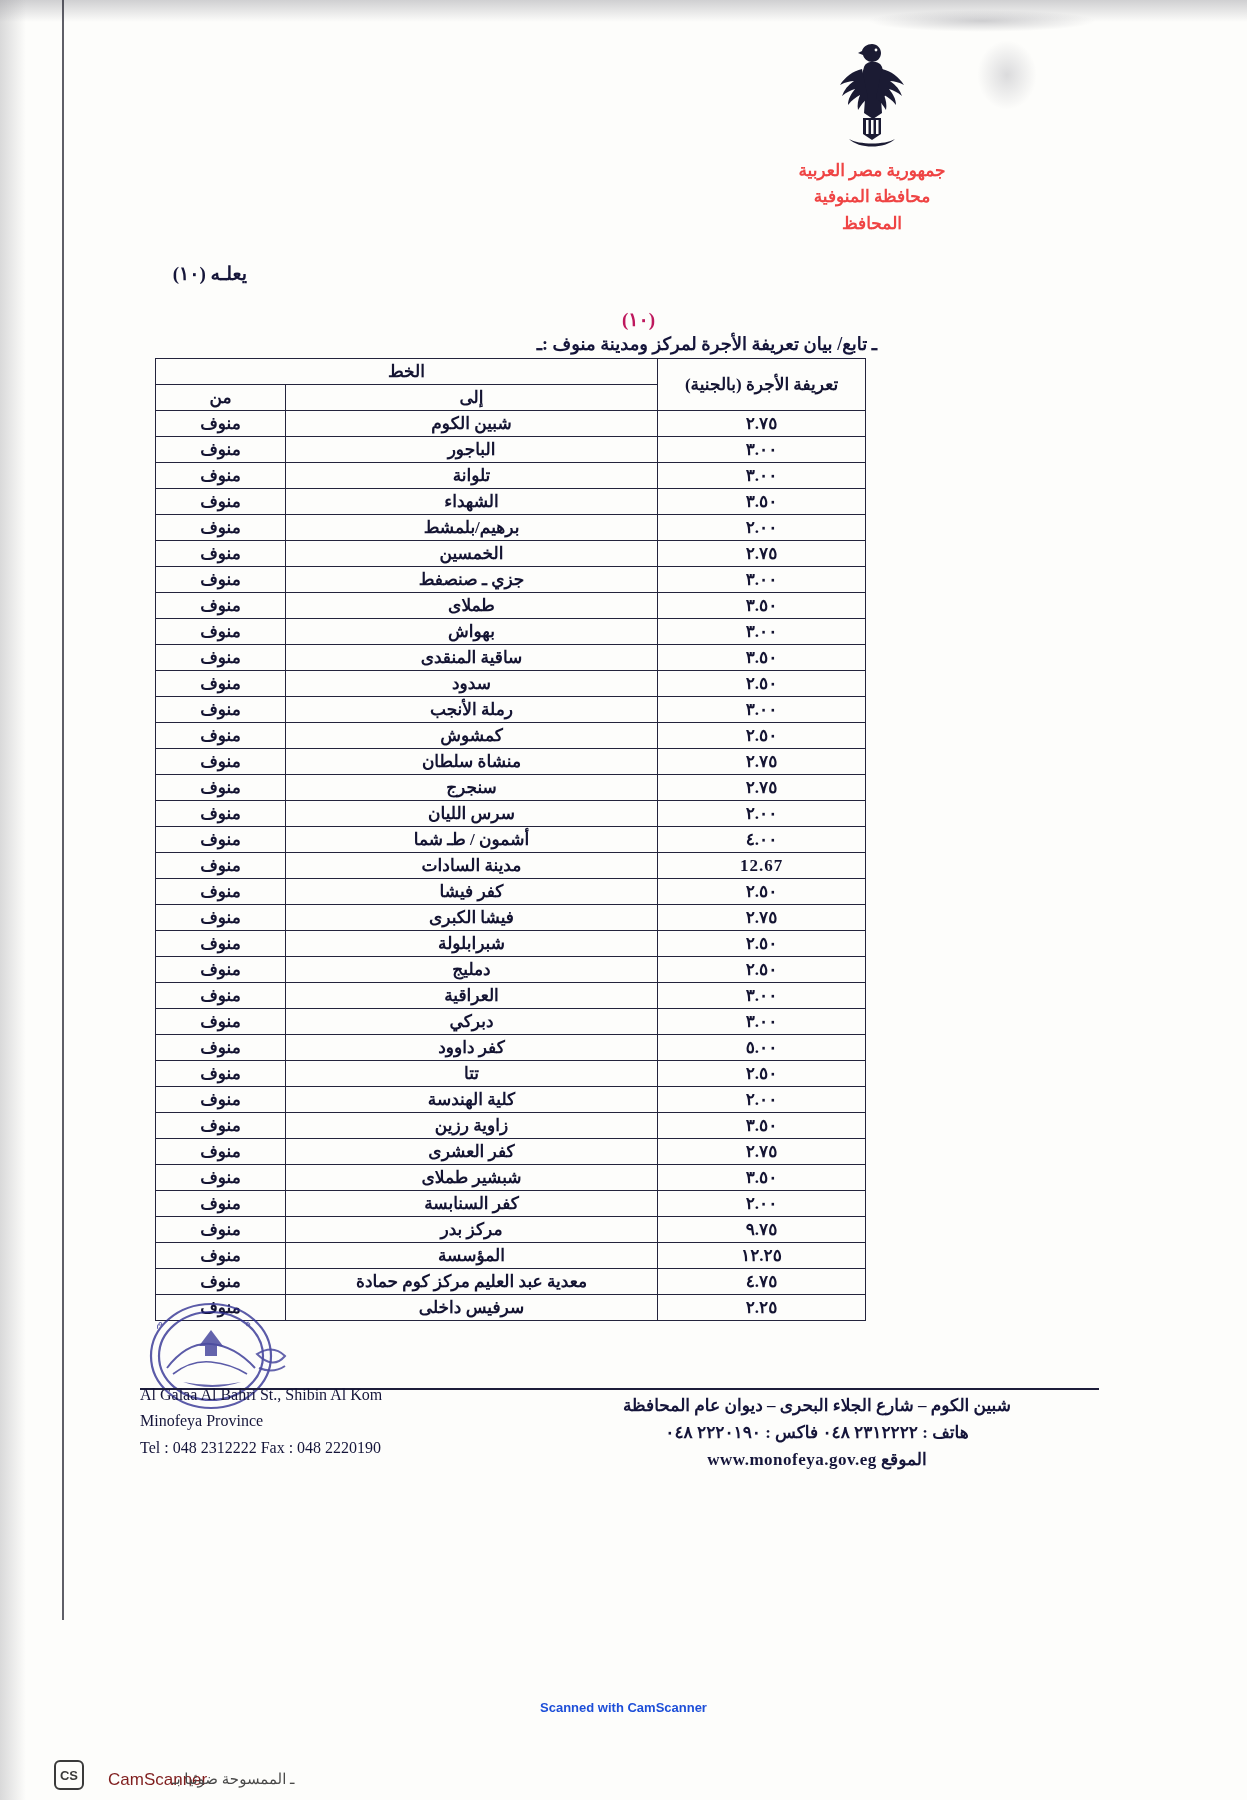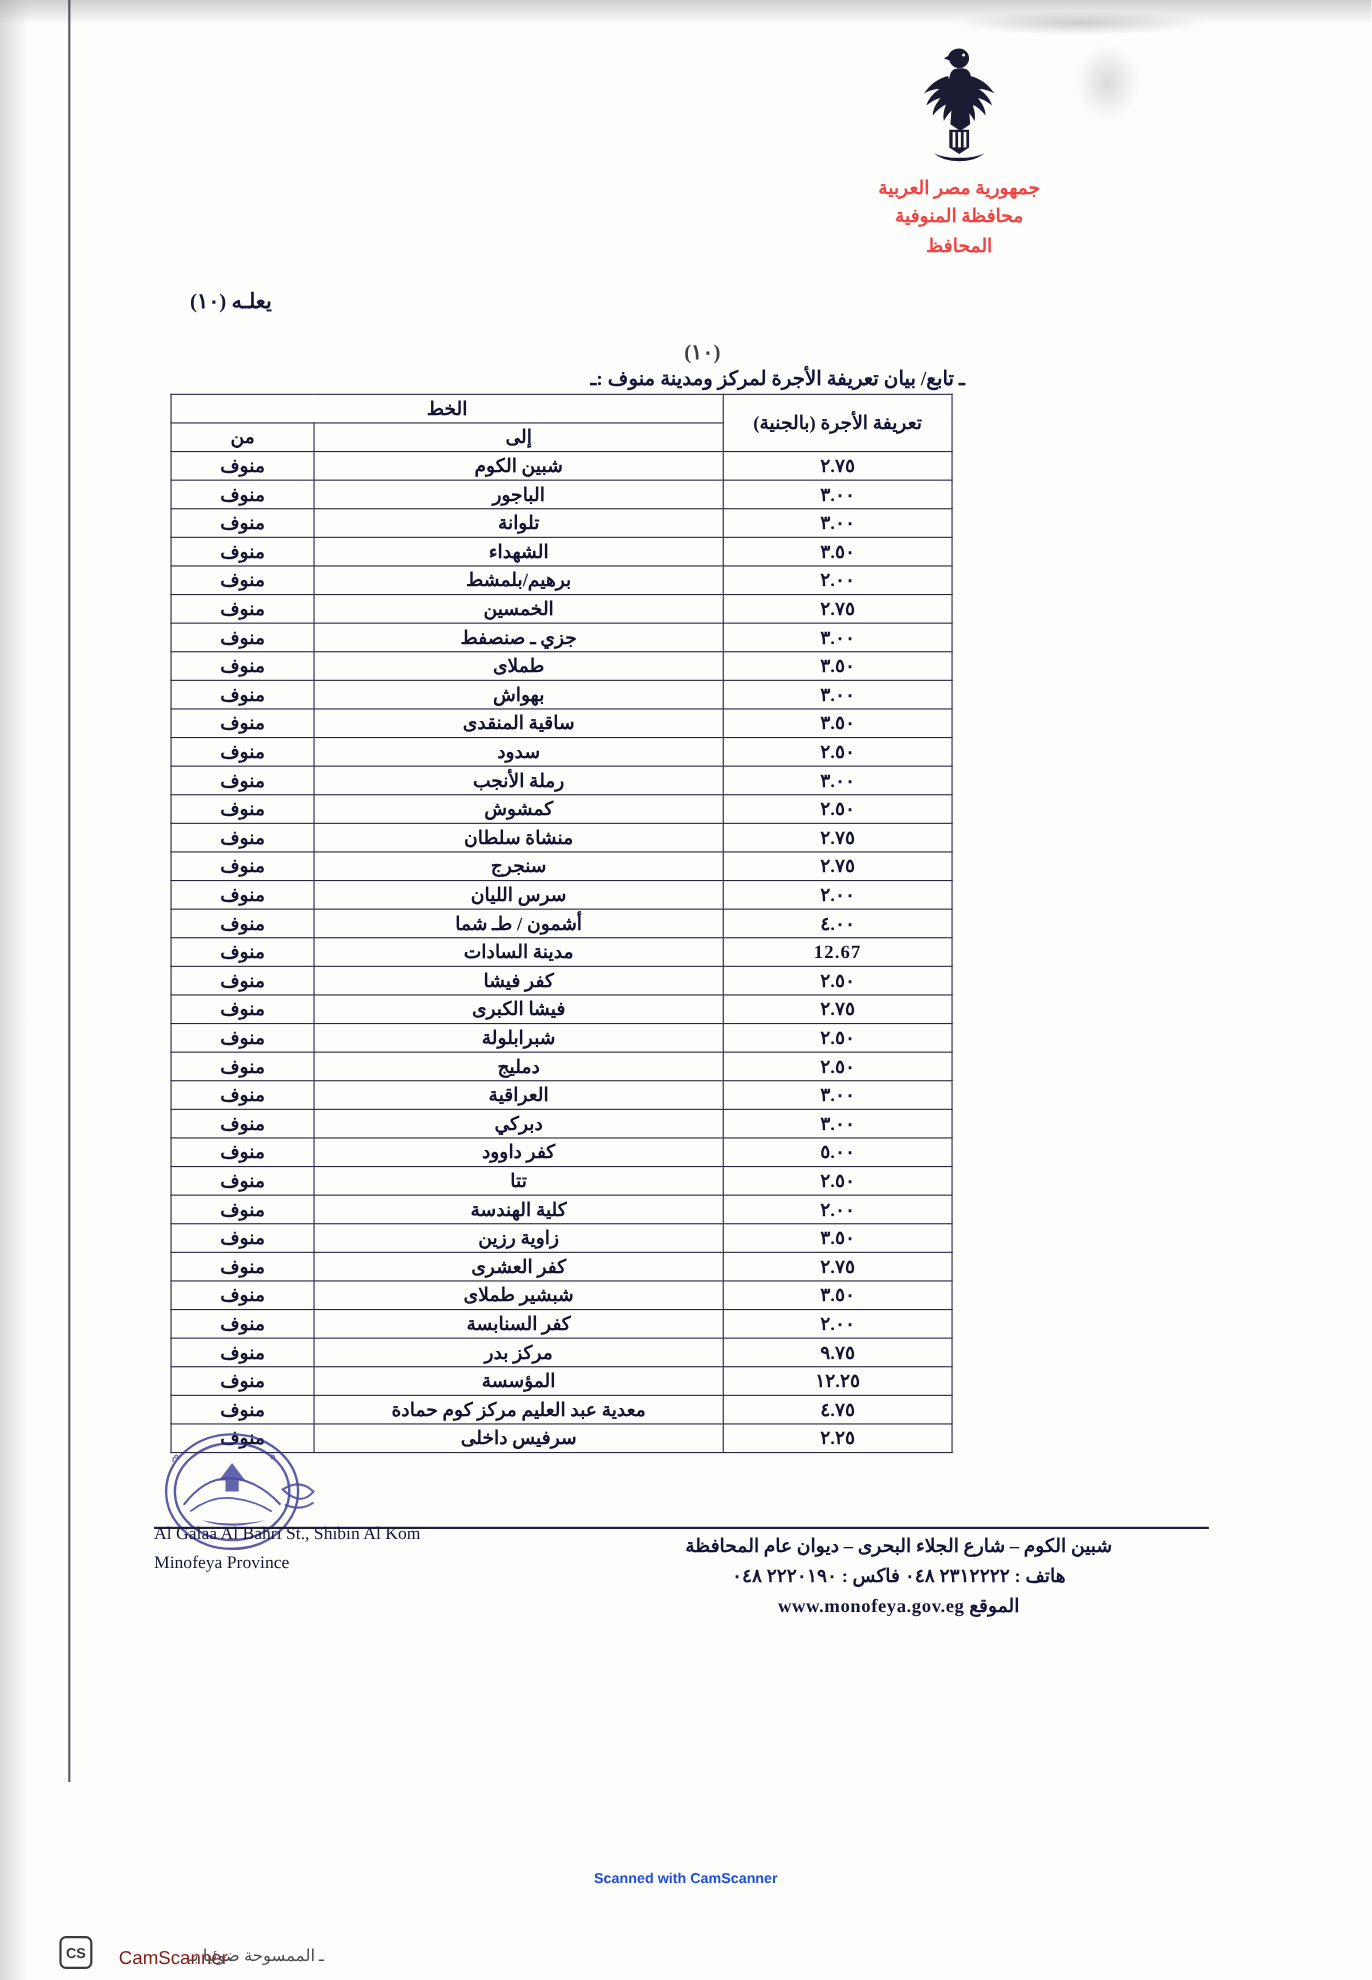--- a/index.html
+++ b/index.html
@@ -95,21 +95,21 @@
     color: #16163a;
   }
   .page-number {
     position: absolute;
     top: 308px;
     left: 0;
     right: 0;
     text-align: center;
     font-size: 19px;
     font-weight: 700;
-    color: #404040;
+    color: #be185d;
     margin-left: 30px;
   }
   .table-caption {
     position: absolute;
     top: 333px;
     right: 370px;
     font-size: 18px;
     font-weight: 700;
     color: #15153a;
     white-space: nowrap;
@@ -530,20 +530,21 @@
     <div>هاتف : ٢٣١٢٢٢٢ ٠٤٨   فاكس : ٢٢٢٠١٩٠ ٠٤٨</div>
     <div>
       <span>الموقع</span>
       <span class="site">www.monofeya.gov.eg</span>
     </div>
   </div>
 
   <div class="footer-en">
     <div>Al Galaa Al Bahri St., Shibin Al Kom</div>
     <div>Minofeya Province</div>
+    <div>Tel : 048 2312222 Fax : 048 2220190</div>
   </div>
 
   <div class="cs-note">Scanned with CamScanner</div>
 
   <div class="cs-badge">
     <div class="cs-logo">CS</div>
     <div class="cs-text">CamScanner</div>
   </div>
   <div class="cs-text-ar">ـ الممسوحة ضوئيا بـ</div>
 

